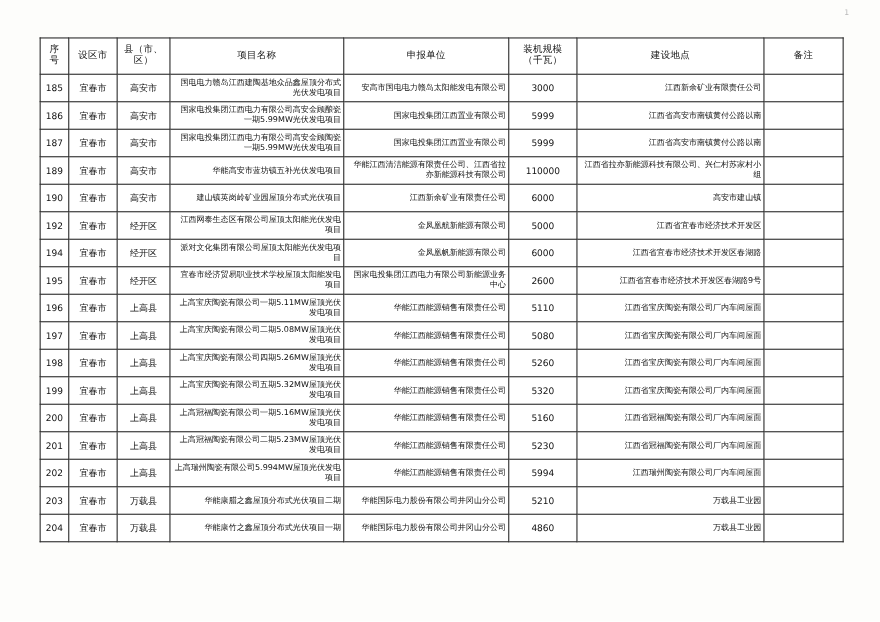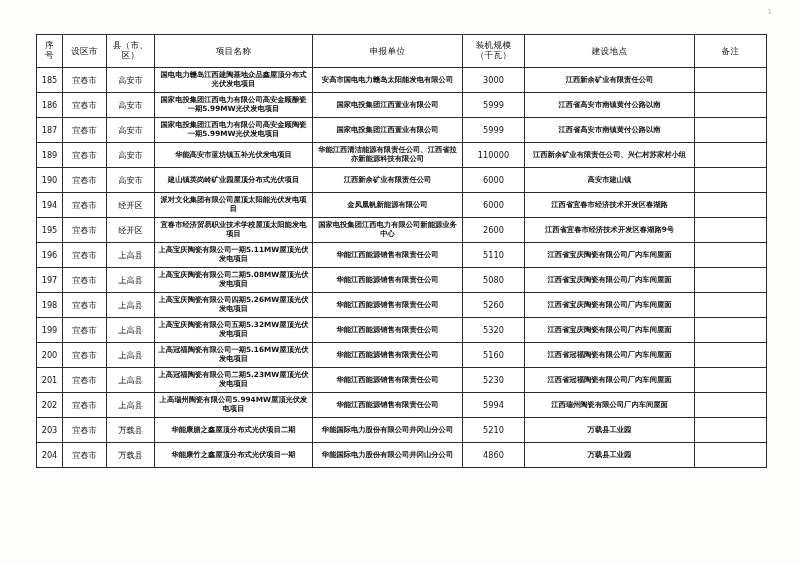--- a/index.html
+++ b/index.html
@@ -59,23 +59,22 @@
     line-height: 1.15;
   }
   tbody td {
     height: 22px;
   }
   td.num, td.city, td.county, td.cap {
     font-size: 8.2px;
   }
   td.name, td.org, td.site {
     font-size: 7.3px;
-    text-align: center;
+    text-align: right;
     padding: 1px 2px;
-    font-weight: bold;
   }
   .col-num    { width: 26px; }
   .col-city   { width: 44px; }
   .col-county { width: 48px; }
   .col-name   { width: 158px; }
   .col-org    { width: 150px; }
   .col-cap    { width: 62px; }
   .col-site   { width: 170px; }
   .col-remark { width: 72px; }
   .cell-lines span { display: block; }
@@ -156,31 +155,41 @@
             <td class="site">江西省高安市南镇黄付公路以南</td>
             <td class="remark"></td>
           </tr>
           <tr>
             <td class="num">189</td>
             <td class="city">宜春市</td>
             <td class="county">高安市</td>
             <td class="name">华能高安市蓝坊镇五补光伏发电项目</td>
             <td class="org">华能江西清洁能源有限责任公司、江西省拉亦新能源科技有限公司</td>
             <td class="cap">110000</td>
-            <td class="site">江西新余矿业有限责任公司、兴仁村苏家村小组</td>
+            <td class="site">江西省拉亦新能源科技有限公司、兴仁村苏家村小组</td>
             <td class="remark"></td>
           </tr>
           <tr>
             <td class="num">190</td>
             <td class="city">宜春市</td>
             <td class="county">高安市</td>
             <td class="name">建山镇英岗岭矿业园屋顶分布式光伏项目</td>
             <td class="org">江西新余矿业有限责任公司</td>
             <td class="cap">6000</td>
             <td class="site">高安市建山镇</td>
+            <td class="remark"></td>
+          </tr>
+          <tr>
+            <td class="num">192</td>
+            <td class="city">宜春市</td>
+            <td class="county">经开区</td>
+            <td class="name">江西网泰生态区有限公司屋顶太阳能光伏发电项目</td>
+            <td class="org">金凤凰航新能源有限公司</td>
+            <td class="cap">5000</td>
+            <td class="site">江西省宜春市经济技术开发区</td>
             <td class="remark"></td>
           </tr>
           <tr>
             <td class="num">194</td>
             <td class="city">宜春市</td>
             <td class="county">经开区</td>
             <td class="name">派对文化集团有限公司屋顶太阳能光伏发电项目</td>
             <td class="org">金凤凰帆新能源有限公司</td>
             <td class="cap">6000</td>
             <td class="site">江西省宜春市经济技术开发区春湖路</td>

